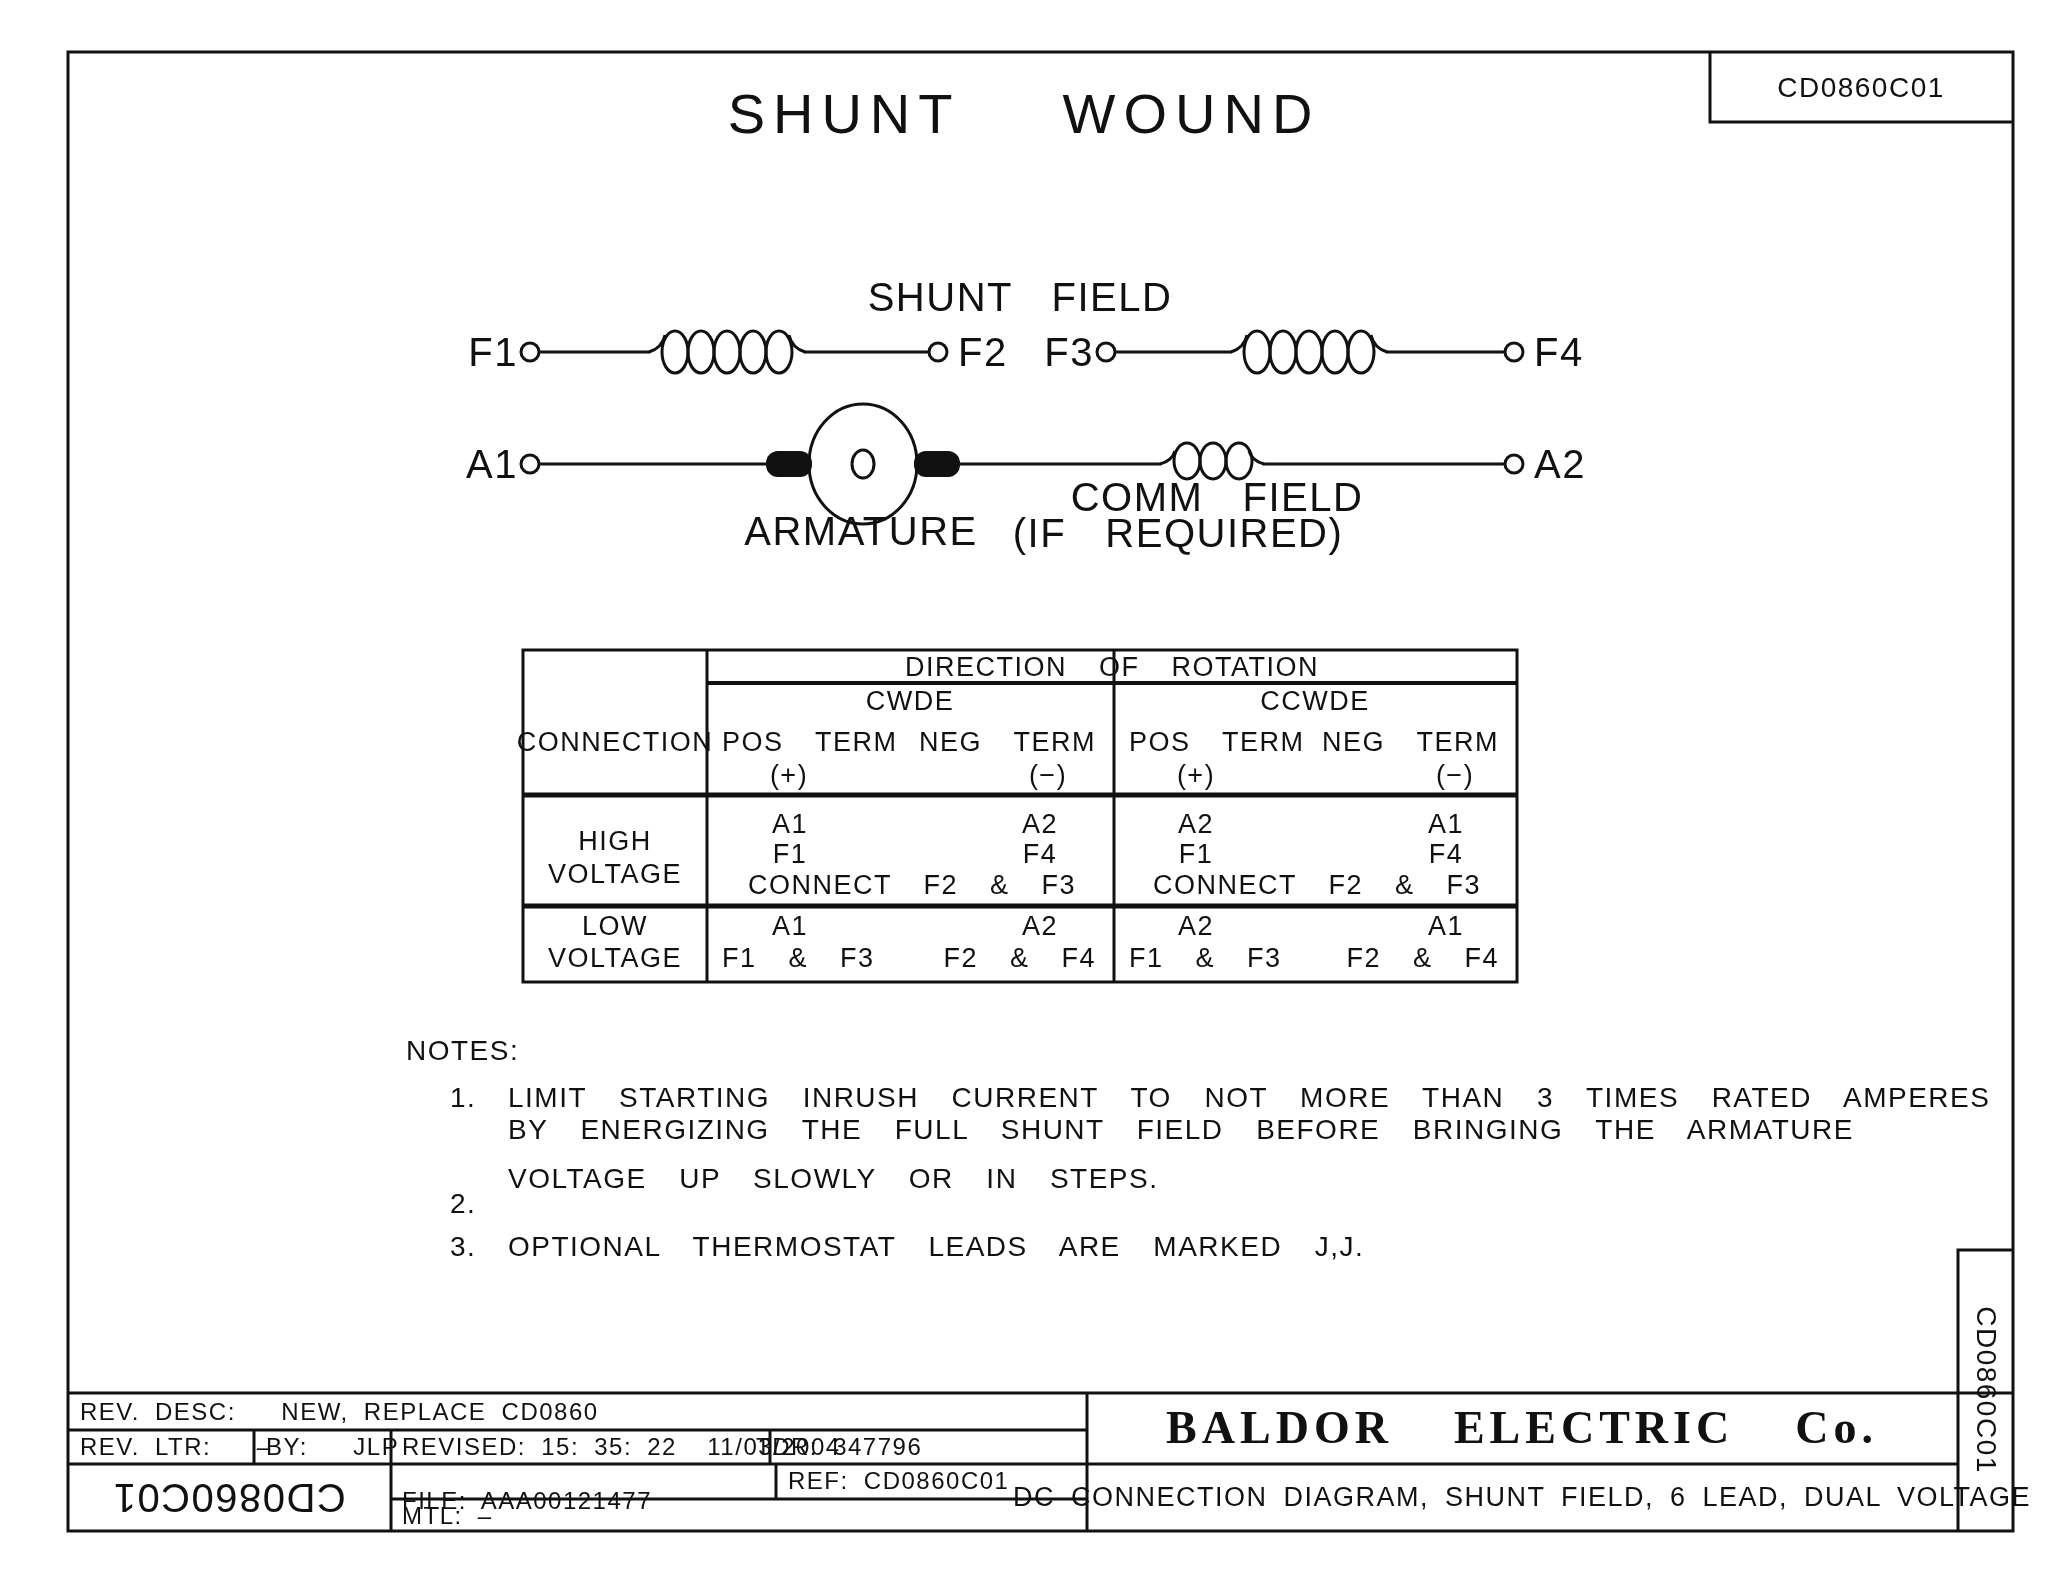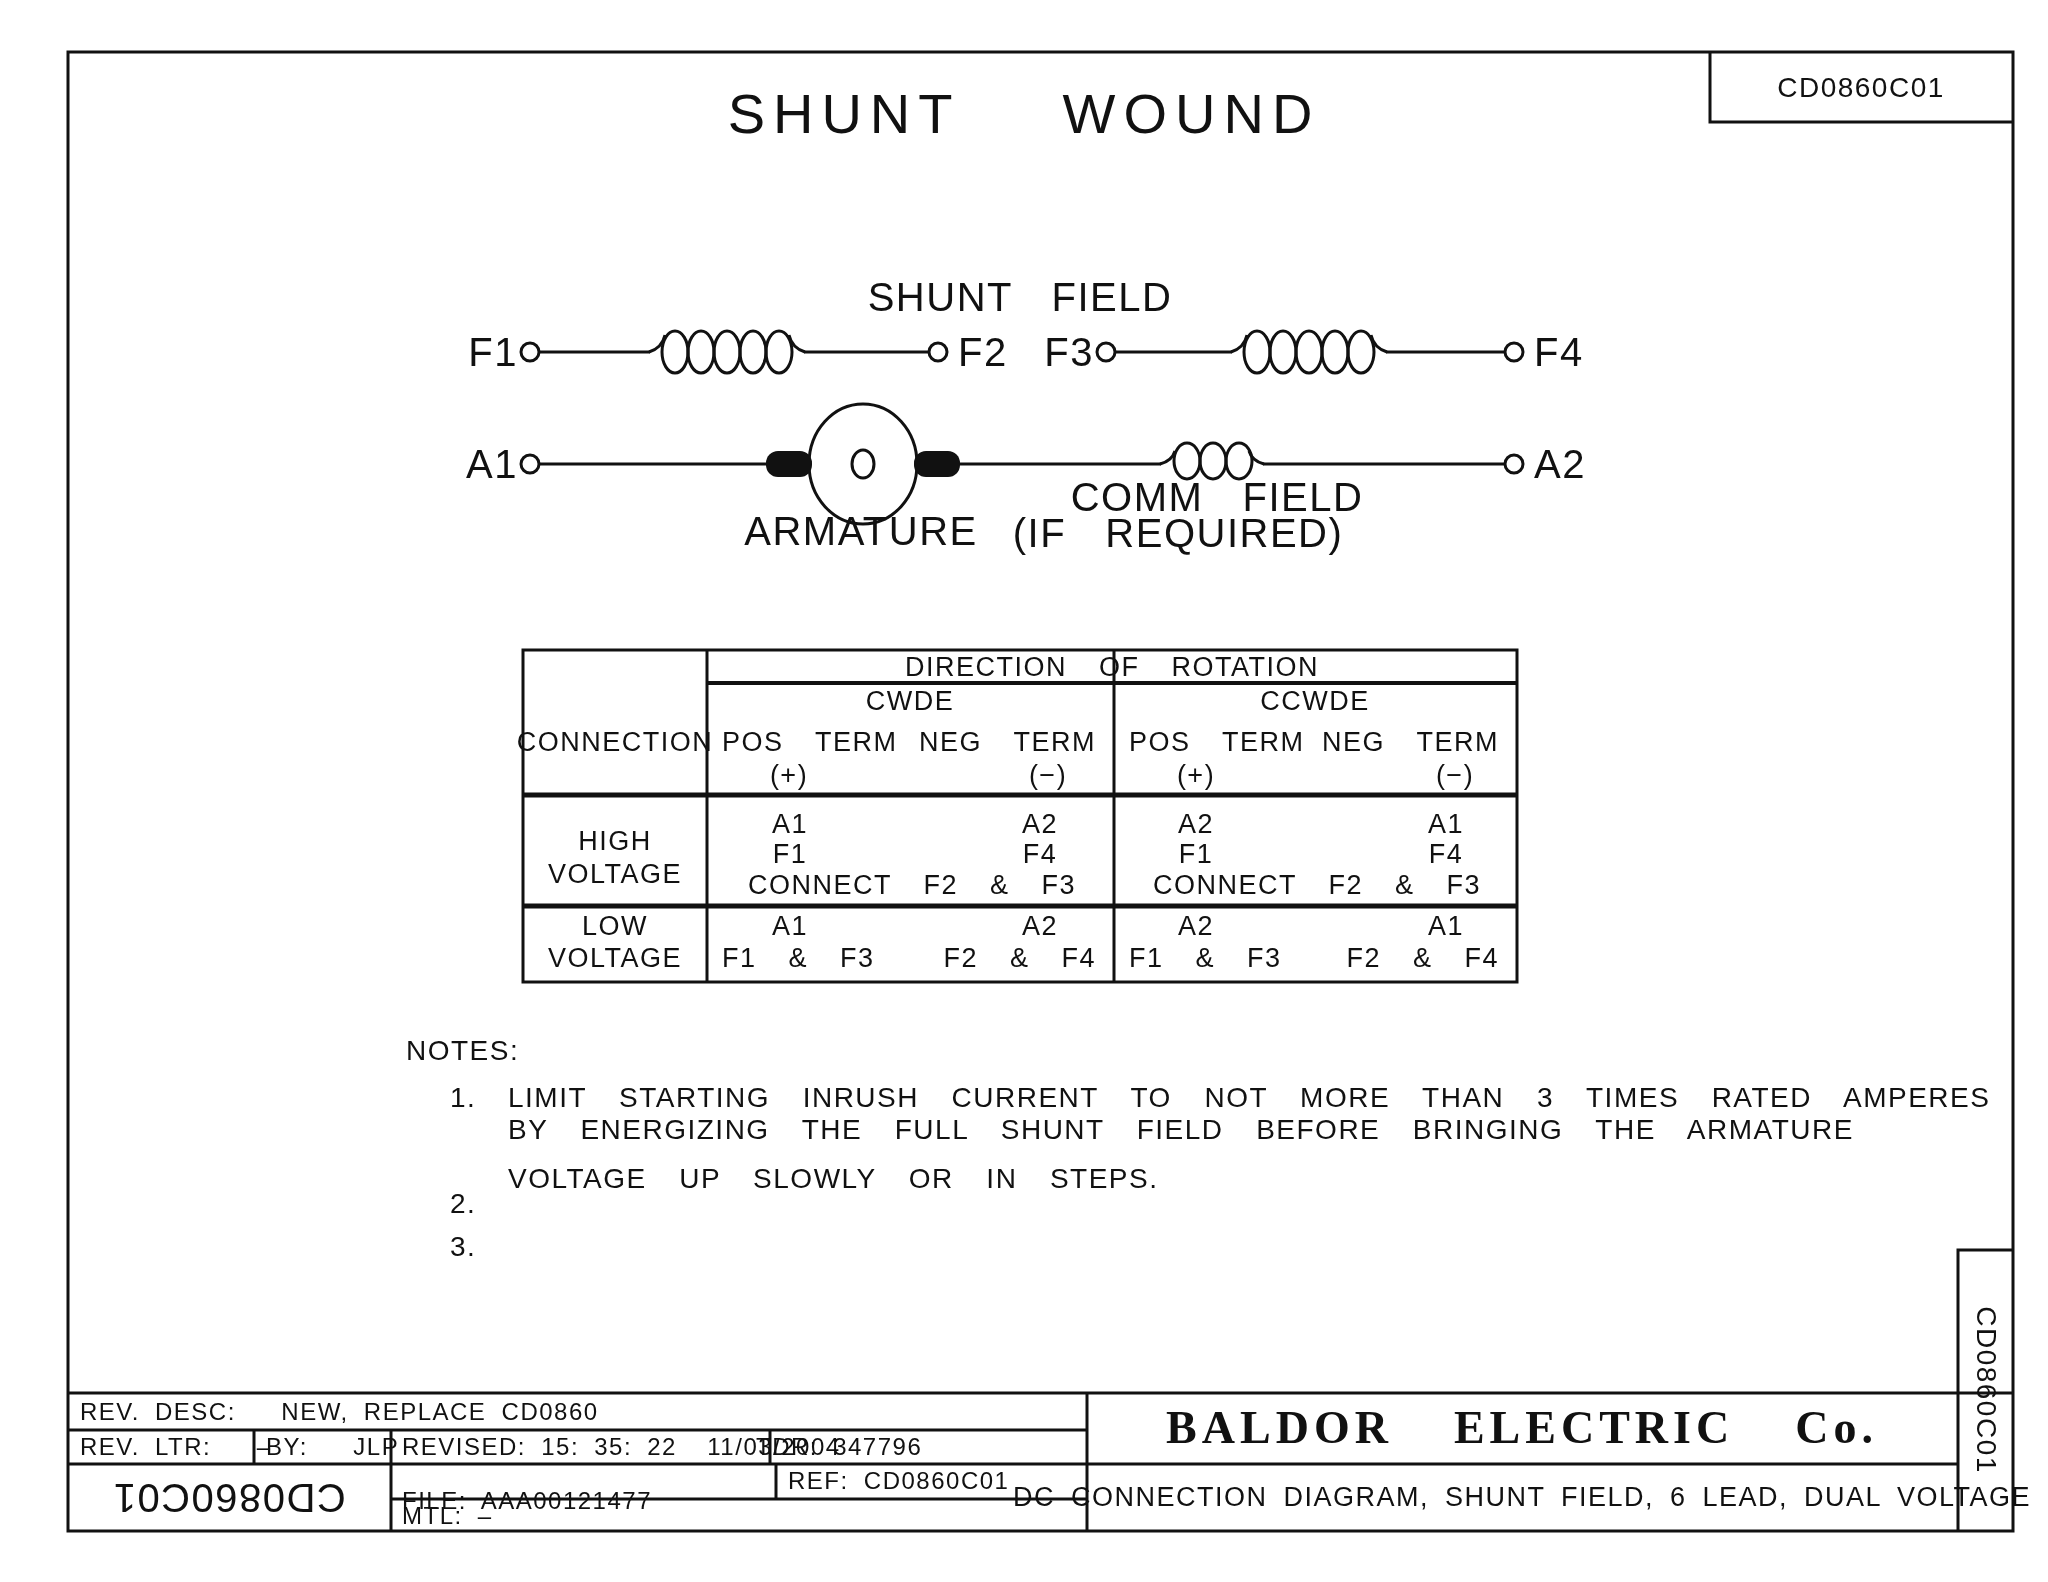--- a/index.html
+++ b/index.html
@@ -149,20 +149,21 @@
   <div class="t tl s27 cad" style="left:1129px; top:958px;">F1  &amp;  F3</div>
   <div class="t tr s27 cad" style="left:1499px; top:958px;">F2  &amp;  F4</div>
 
   <div class="t tl s28 cad" style="left:406px; top:1051px;">NOTES:</div>
   <div class="t tl s28 cad" style="left:450px; top:1098px;">1.</div>
   <div class="t tl s28 cad" style="left:508px; top:1098px;">LIMIT  STARTING  INRUSH  CURRENT  TO  NOT  MORE  THAN  3  TIMES  RATED  AMPERES</div>
   <div class="t tl s28 cad" style="left:508px; top:1130px;">BY  ENERGIZING  THE  FULL  SHUNT  FIELD  BEFORE  BRINGING  THE  ARMATURE</div>
   <div class="t tl s28 cad" style="left:508px; top:1161px;margin-top:18px;">VOLTAGE  UP  SLOWLY  OR  IN  STEPS.</div>
   <div class="t tl s28 cad" style="left:450px; top:1204px;">2.</div>
   <div class="t tl s28 cad" style="left:450px; top:1247px;">3.</div>
+  <div class="t tl s28 cad" style="left:508px; top:1247px;">OPTIONAL  THERMOSTAT  LEADS  ARE  MARKED  J,J.</div>
 
   <div class="t tl s24 cad" style="left:80px;  top:1412px;">REV. DESC:   NEW, REPLACE CD0860</div>
   <div class="t tl s24 cad" style="left:80px;  top:1447px;">REV. LTR:   –</div>
   <div class="t tl s24 cad" style="left:266px; top:1447px;">BY:   JLP</div>
   <div class="t tl s24 cad" style="left:402px; top:1447px;">REVISED: 15: 35: 22  11/03/2004</div>
   <div class="t tl s24 cad" style="left:756px; top:1447px;">TDR: 347796</div>
   <div class="t rot180 s30 cad" style="left:229px; top:1498px;">CD0860C01</div>
   <div class="t tl s24 cad" style="left:402px; top:1481px;margin-top:20px;">FILE: AAA00121477</div>
   <div class="t tl s24 cad" style="left:788px; top:1481px;">REF: CD0860C01</div>
   <div class="t tl s24 cad" style="left:402px; top:1516px;">MTL: –</div>

